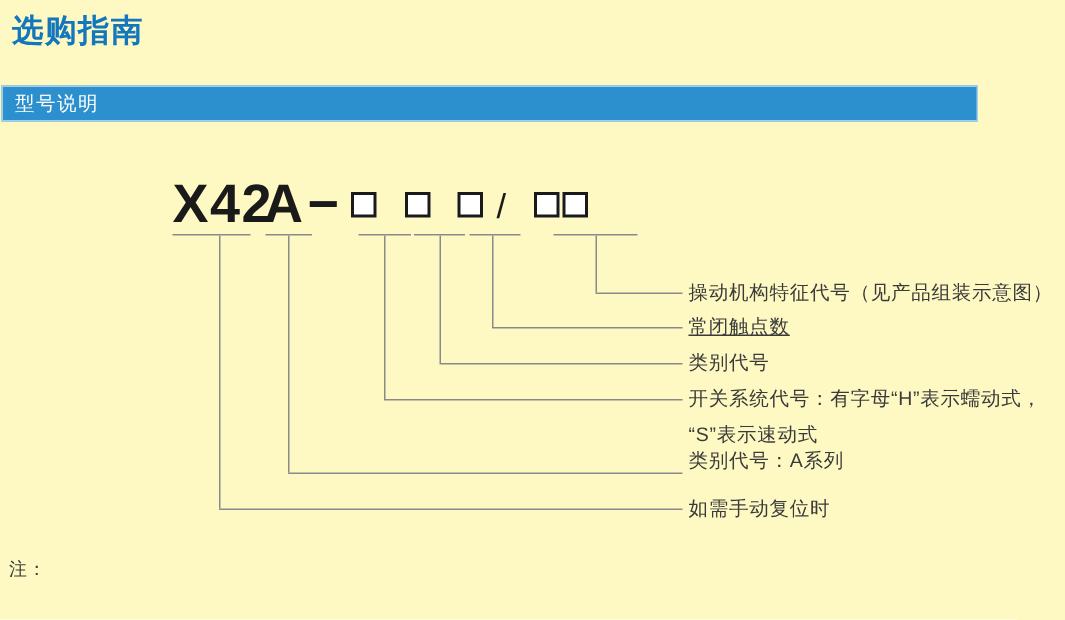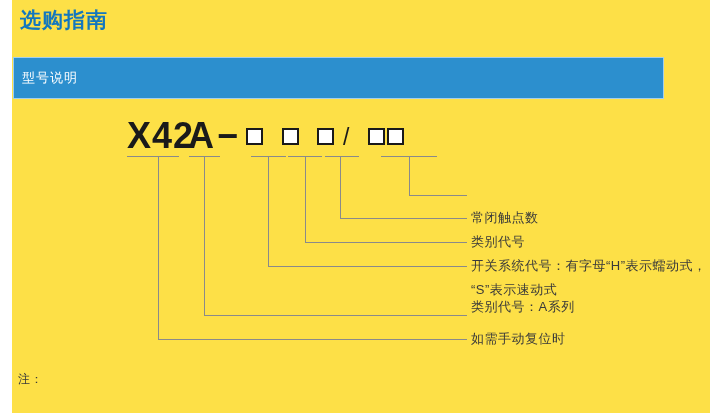--- a/index.html
+++ b/index.html
@@ -9,30 +9,30 @@
     --line-gray:#8a8a8a;
     --text-dark:#3a3a3a;
     --model-black:#1a1a1a;
   }
   *{margin:0;padding:0;box-sizing:border-box;}
   html,body{background:#ffffff;}
   body{
     font-family:"Liberation Sans","DejaVu Sans",sans-serif;
     width:710px;height:413px;position:relative;overflow:hidden;
   }
-  .page{position:absolute;inset:0;background:#fde047;margin-left:12px;}
+  .page{position:absolute;inset:0;background:#fef9c3;}
 
   .page-title{
     position:absolute;left:8px;top:6px;
     font-size:21px;font-weight:700;letter-spacing:1px;
     color:var(--title-blue);
   }
 
   .section-bar{
-    position:absolute;left:1px;top:57px;width:651px;height:42px;
+    position:absolute;left:1px;top:57px;width:651px;height:24px;
     background:var(--bar-fill);
     border:1px solid var(--bar-border);
     display:flex;align-items:center;
   }
   .section-bar .bar-label{
     color:#ffffff;font-size:13px;padding-left:8px;letter-spacing:1px;
   }
 
   
   .model-text{
@@ -102,21 +102,22 @@
   <div class="vline" style="left:328px;top:157px;height:61px;"></div>
   <div class="vline" style="left:397px;top:157px;height:38px;"></div>
 
   <div class="hline" style="top:195px;left:397px;width:58px;"></div>
   <div class="hline" style="top:218px;left:328px;width:127px;"></div>
   <div class="hline" style="top:242px;left:293px;width:162px;"></div>
   <div class="hline" style="top:266px;left:256px;width:199px;"></div>
   <div class="hline" style="top:315px;left:192px;width:263px;"></div>
   <div class="hline" style="top:339px;left:146px;width:309px;"></div>
 
-  <div class="dlabel" style="top:218px;">常闭触点数</div>
+  <div class="dlabel" style="top:195px;">操动机构特征代号（见产品组装示意图）</div>
+  <div class="dlabel" style="top:218px;text-decoration:underline;">常闭触点数</div>
   <div class="dlabel" style="top:242px;">类别代号</div>
   <div class="dlabel" style="top:266px;">开关系统代号：有字母“H”表示蠕动式，</div>
   <div class="dlabel" style="top:290px;">“S”表示速动式</div>
   <div class="dlabel" style="top:307px;">类别代号：A系列</div>
   <div class="dlabel" style="top:339px;">如需手动复位时</div>
 
   <div class="notes">
     <div class="note-row">
       <span class="note-prefix">注：</span>
     </div>

